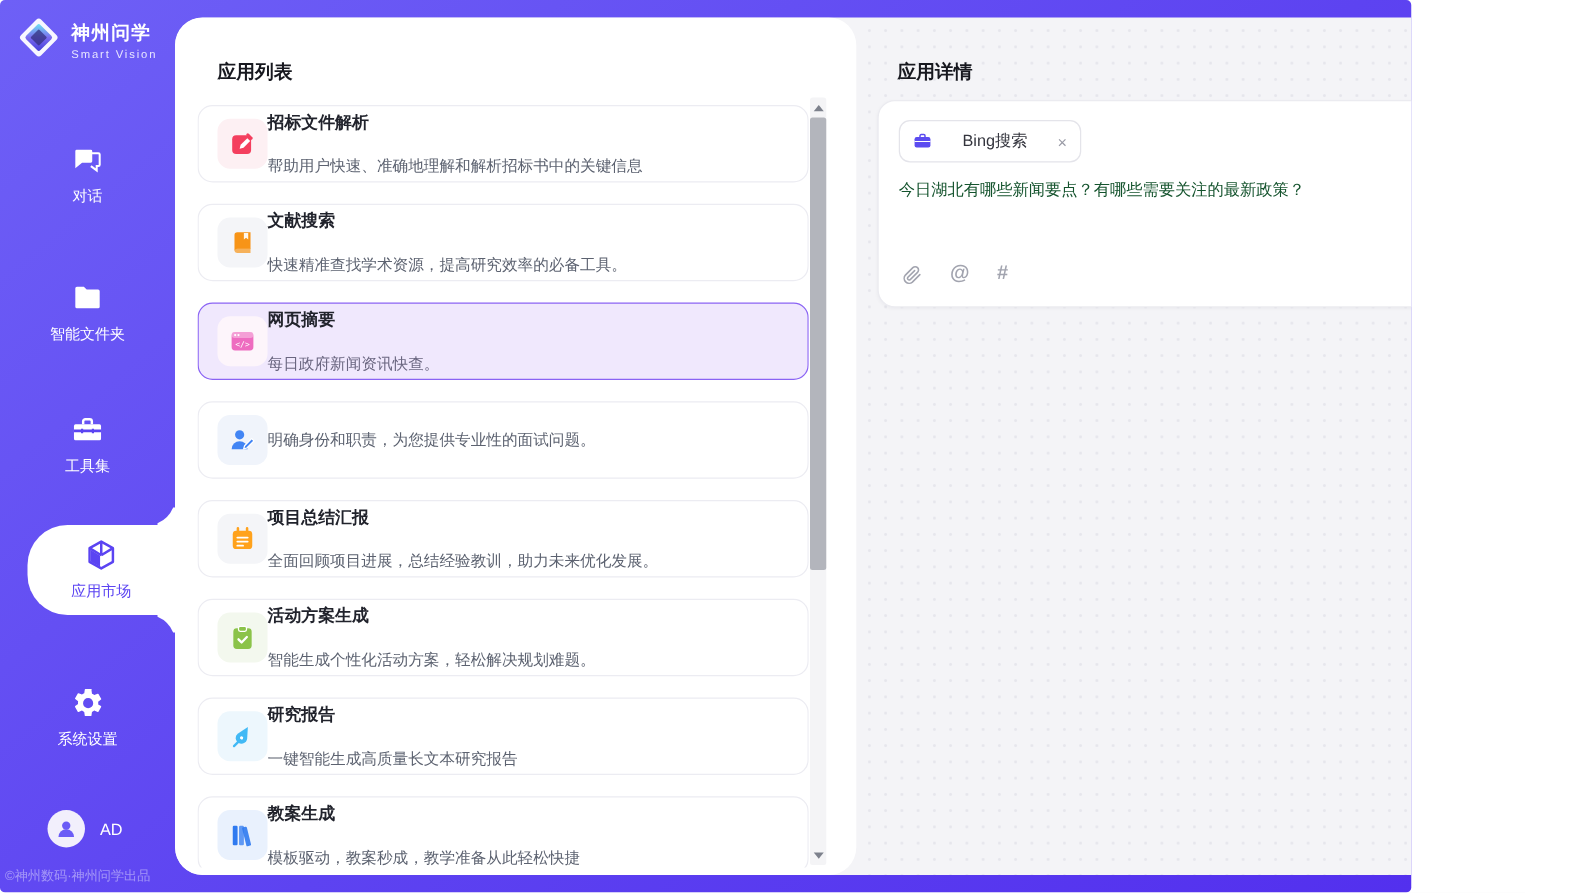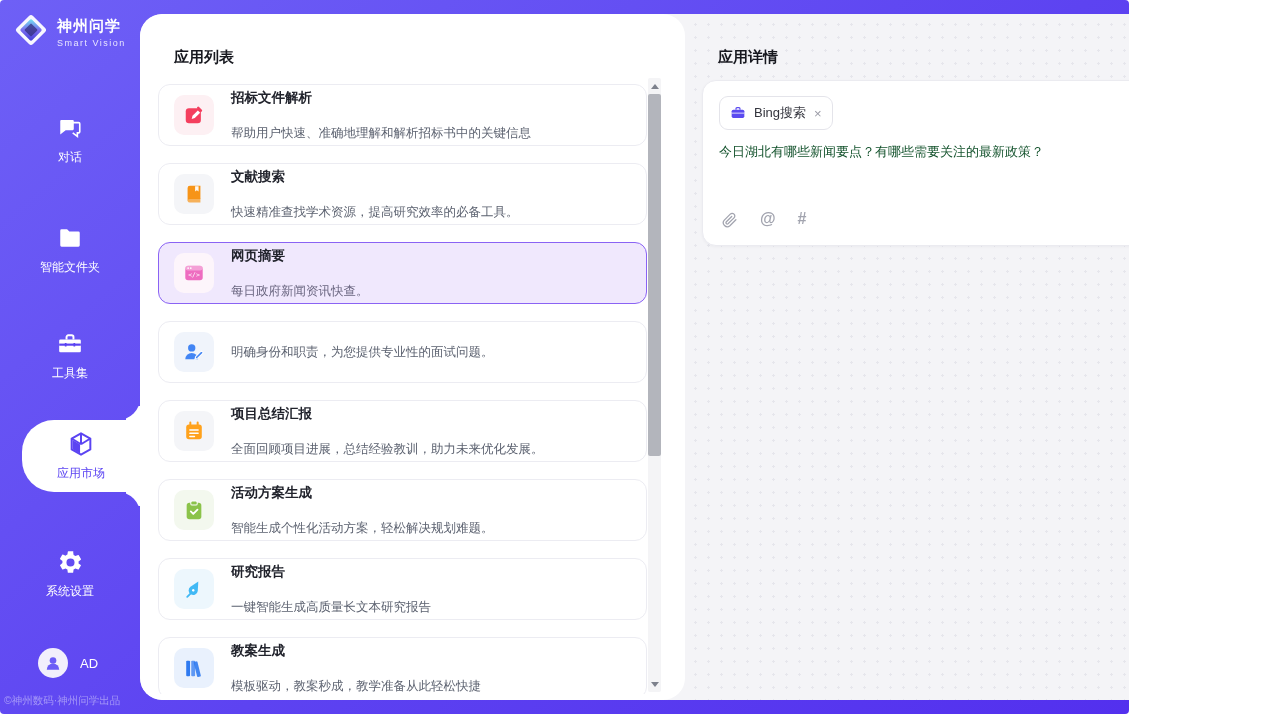--- a/index.html
+++ b/index.html
@@ -36,36 +36,36 @@
   .copyright{ position:absolute; left:4px; bottom:6px; color:rgba(255,255,255,0.42); font-size:10.5px; white-space:nowrap; }
   
   .content{ position:absolute; left:140px; top:14px; width:1100px; height:686px; background:#f4f4f7; border-radius:22px; overflow:hidden; }
   .list-panel{ position:absolute; left:0; top:0; width:545px; height:686px; background:#fff; border-radius:22px; padding:18px 0 0 18px; }
   .panel-title{ font-size:15px; font-weight:bold; color:#17181f; margin-top:16px;margin-left:16px; }
   .app-list{ position:absolute; left:18px; top:70px; width:489px; height:610px; display:flex; flex-direction:column; gap:17px; overflow:hidden; }
   .app-card{ flex:0 0 62px; width:489px; background:#fff; border:1px solid #ececf2; border-radius:12px; display:flex; align-items:center; padding-left:15px; cursor:pointer; }
   .app-card.selected{ background:#f0e8fd; border:1px solid #8a63f4; }
   .tile{ width:40px; height:40px; border-radius:10px; display:flex; align-items:center; justify-content:center; flex:0 0 40px; }
   .app-card.selected .tile{ background:#fdf5fb !important; }
-  .app-texts{ margin-left:17px; display:flex; flex-direction:column; gap:18px; }
+  .app-texts{ display:flex; flex-direction:column; gap:18px; }
   .app-name{ font-size:13.5px; font-weight:bold; color:#21232c; }
   .app-desc{ font-size:12.5px; color:#5c6270; }
   .app-card.selected .app-desc{ color:#6a6680; }
   
   .scrollbar{ position:absolute; left:508px; top:64px; width:13px; height:614px; background:#f4f4f6; border-radius:2px; }
   .sb-btn{ position:absolute; left:0; width:13px; height:12px; display:flex; align-items:center; justify-content:center; cursor:pointer; }
   .sb-up{ top:2px; } .sb-down{ bottom:2px; }
   .tri-up{ width:0; height:0; border-left:4px solid transparent; border-right:4px solid transparent; border-bottom:5px solid #7d818c; }
   .tri-down{ width:0; height:0; border-left:4px solid transparent; border-right:4px solid transparent; border-top:5px solid #7d818c; }
   .sb-thumb{ position:absolute; left:0; top:16px; width:13px; height:362px; background:#b3b5bc; border-radius:2px; cursor:pointer; }
   
   .detail-panel{ position:absolute; left:545px; top:0; width:555px; height:686px; padding:18px 0 0 17px;
     background-image:radial-gradient(#e6e6ec 1px, transparent 1.2px); background-size:13px 13px; background-position:4px 4px; }
   .detail-card{ position:absolute; left:17px; top:66px; width:520px; height:166px; background:#fff; border:1px solid #ebebf0; border-radius:14px; padding:15px 16px; box-shadow:0 1px 3px rgba(30,30,60,0.04); }
-  .chip{ display:inline-flex; align-items:center; gap:8px; border:1px solid #e4e4ea; border-radius:9px; padding:7px 10px; background:#fff; cursor:pointer; }
+  .chip{ display:inline-flex; align-items:center; gap:24px; border:1px solid #e4e4ea; border-radius:9px; padding:7px 10px; background:#fff; cursor:pointer; }
   .chip-label{ font-size:13px; color:#33343d; }
   .chip-close{ font-size:13px; color:#9a9ba6; cursor:pointer; line-height:1; }
   .query-text{ margin-top:12px; font-size:13px; color:#14532d; line-height:1.5; }
   .attach-row{ position:absolute; left:18px; bottom:17px; display:flex; align-items:center; gap:22px; color:#a2a4af; }
   .attach-row .att{ cursor:pointer; display:flex; align-items:center; }
   .glyph{ font-size:16px; color:#a2a4af; font-weight:bold; }
   .run-btn{ position:absolute; left:487px; top:257px; width:50px; height:30px; background:#e7e0fc; color:#6a4df5; font-size:13.5px; border:none; border-radius:8px; cursor:pointer; font-family:inherit; }
 </style>
 </head>
 <body>

